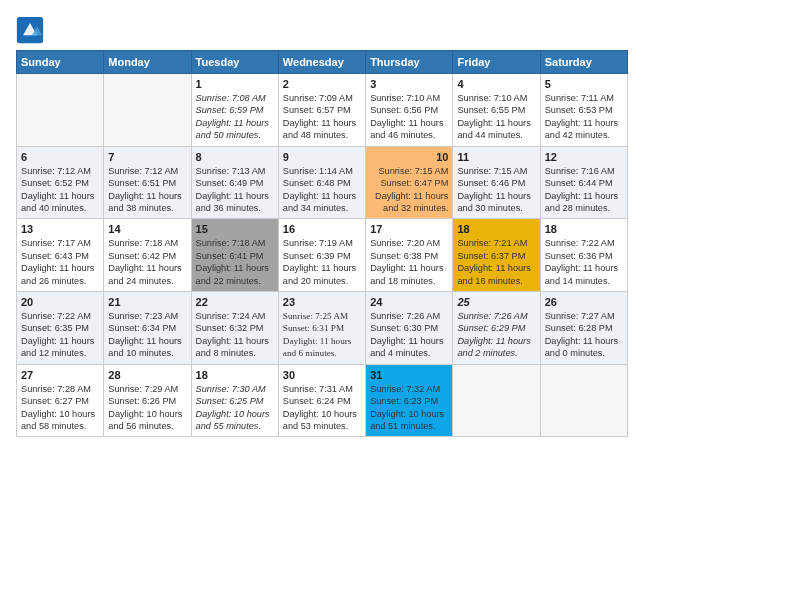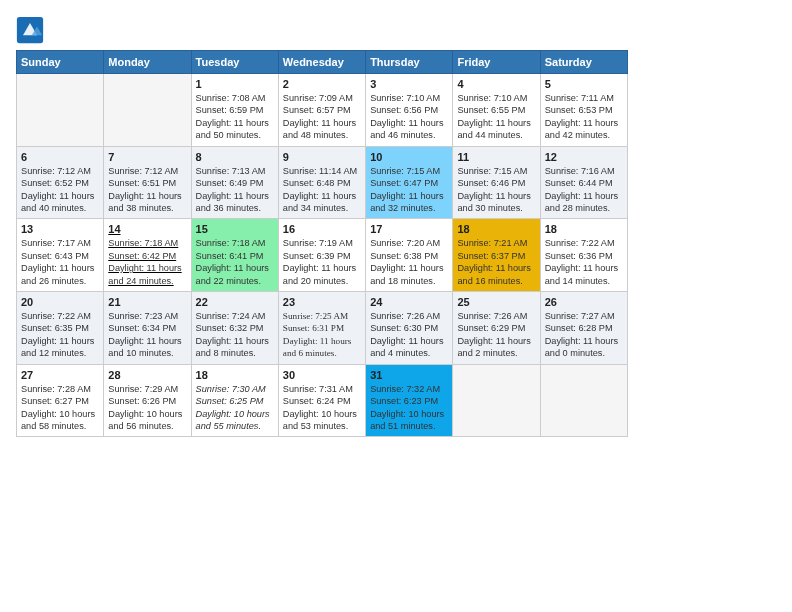--- a/index.html
+++ b/index.html
@@ -135,21 +135,21 @@
           <th>Friday</th>
           <th>Saturday</th>
         </tr>
     </thead>
     <tbody id="calendar-body">
         <tr>
           <td class="empty" style="background: rgb(245, 245, 245);"></td>
           <td class="empty" style="background: rgb(245, 245, 245);"></td>
           <td style="background: rgb(255, 255, 255);">
             <span class="day-num">1</span>
-            <div class="day-info" style="white-space: pre-line;">Sunrise: 7:08 AM
+            <div class="day-info" style="white-space: pre-line; font-style: italic;">Sunrise: 7:08 AM
 Sunset: 6:59 PM
 Daylight: 11 hours and 50 minutes.</div>
           </td>
           <td style="background: rgb(255, 255, 255);">
             <span class="day-num">2</span>
             <div class="day-info" style="white-space: pre-line;">Sunrise: 7:09 AM
 Sunset: 6:57 PM
 Daylight: 11 hours and 48 minutes.</div>
           </td>
           <td style="background: rgb(255, 255, 255);">
@@ -185,25 +185,25 @@
 Daylight: 11 hours and 38 minutes.</div>
           </td>
           <td style="background: rgb(238, 242, 247);">
             <span class="day-num">8</span>
             <div class="day-info" style="white-space: pre-line;">Sunrise: 7:13 AM
 Sunset: 6:49 PM
 Daylight: 11 hours and 36 minutes.</div>
           </td>
           <td style="background: rgb(238, 242, 247);">
             <span class="day-num">9</span>
-            <div class="day-info" style="white-space: pre-line;">Sunrise: 11:14 AM
+            <div class="day-info" style="white-space: pre-line;">Sunrise: 1:14 AM
 Sunset: 6:48 PM
 Daylight: 11 hours and 34 minutes.</div>
           </td>
-          <td style="background: #7dd3fc;">
+          <td style="background: #fdba74; text-align: right;">
             <span class="day-num">10</span>
             <div class="day-info" style="white-space: pre-line;">Sunrise: 7:15 AM
 Sunset: 6:47 PM
 Daylight: 11 hours and 32 minutes.</div>
           </td>
           <td style="background: rgb(238, 242, 247); margin-left: 14px;">
             <span class="day-num">11</span>
             <div class="day-info" style="white-space: pre-line;">Sunrise: 7:15 AM
 Sunset: 6:46 PM
 Daylight: 11 hours and 30 minutes.</div>
@@ -215,27 +215,27 @@
 Daylight: 11 hours and 28 minutes.</div>
           </td>
         </tr>
         <tr>
           <td style="background: rgb(255, 255, 255);">
             <span class="day-num">13</span>
             <div class="day-info" style="white-space: pre-line;">Sunrise: 7:17 AM
 Sunset: 6:43 PM
 Daylight: 11 hours and 26 minutes.</div>
           </td>
-          <td style="background: rgb(255, 255, 255); text-decoration: underline;">
+          <td style="background: rgb(255, 255, 255);">
             <span class="day-num">14</span>
             <div class="day-info" style="white-space: pre-line;">Sunrise: 7:18 AM
 Sunset: 6:42 PM
 Daylight: 11 hours and 24 minutes.</div>
           </td>
-          <td style="background: #86efac; margin-left: 28px;">
+          <td style="background: #a3a3a3; margin-left: 28px;">
             <span class="day-num">15</span>
             <div class="day-info" style="white-space: pre-line;">Sunrise: 7:18 AM
 Sunset: 6:41 PM
 Daylight: 11 hours and 22 minutes.</div>
           </td>
           <td style="background: rgb(255, 255, 255);">
             <span class="day-num">16</span>
             <div class="day-info" style="white-space: pre-line;">Sunrise: 7:19 AM
 Sunset: 6:39 PM
 Daylight: 11 hours and 20 minutes.</div>
@@ -283,21 +283,21 @@
             <div class="day-info" style="white-space: pre-line; font-family: Liberation Serif, serif;">Sunrise: 7:25 AM
 Sunset: 6:31 PM
 Daylight: 11 hours and 6 minutes.</div>
           </td>
           <td style="background: rgb(238, 242, 247);">
             <span class="day-num">24</span>
             <div class="day-info" style="white-space: pre-line;">Sunrise: 7:26 AM
 Sunset: 6:30 PM
 Daylight: 11 hours and 4 minutes.</div>
           </td>
-          <td style="background: rgb(238, 242, 247);">
+          <td style="background: rgb(238, 242, 247); font-style: italic;">
             <span class="day-num">25</span>
             <div class="day-info" style="white-space: pre-line;">Sunrise: 7:26 AM
 Sunset: 6:29 PM
 Daylight: 11 hours and 2 minutes.</div>
           </td>
           <td style="background: rgb(238, 242, 247);">
             <span class="day-num">26</span>
             <div class="day-info" style="white-space: pre-line;">Sunrise: 7:27 AM
 Sunset: 6:28 PM
 Daylight: 11 hours and 0 minutes.</div>

